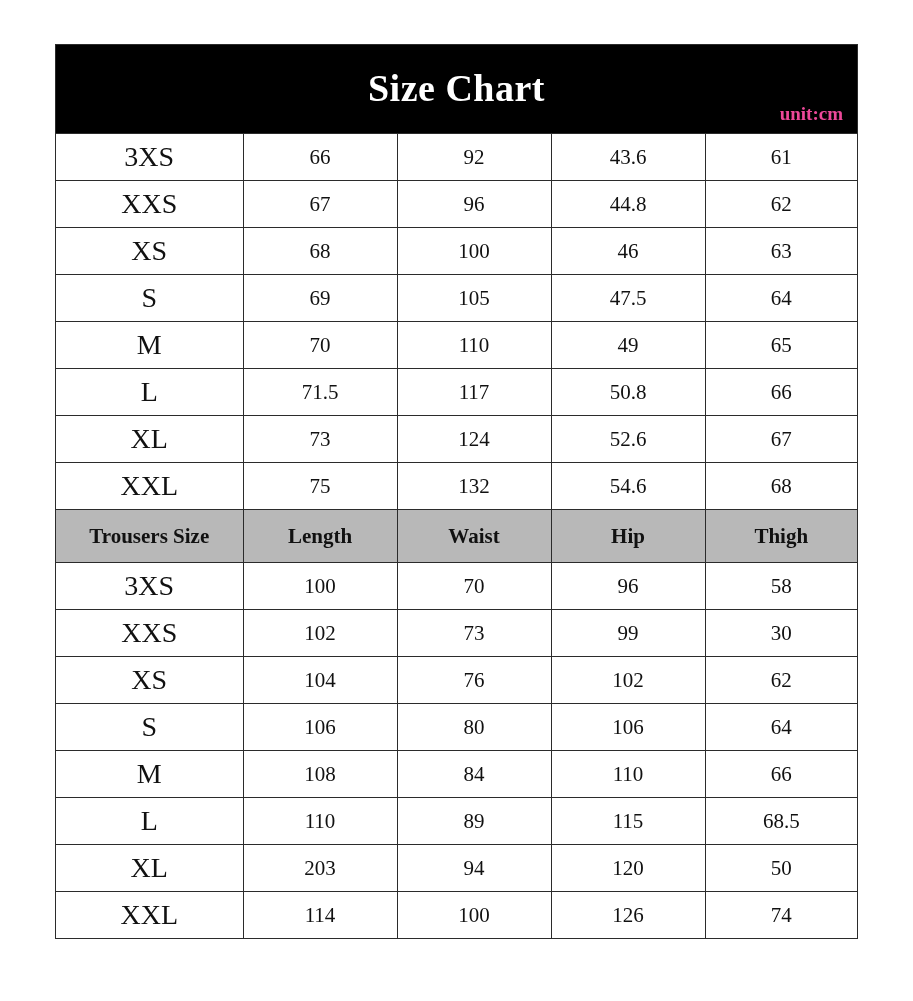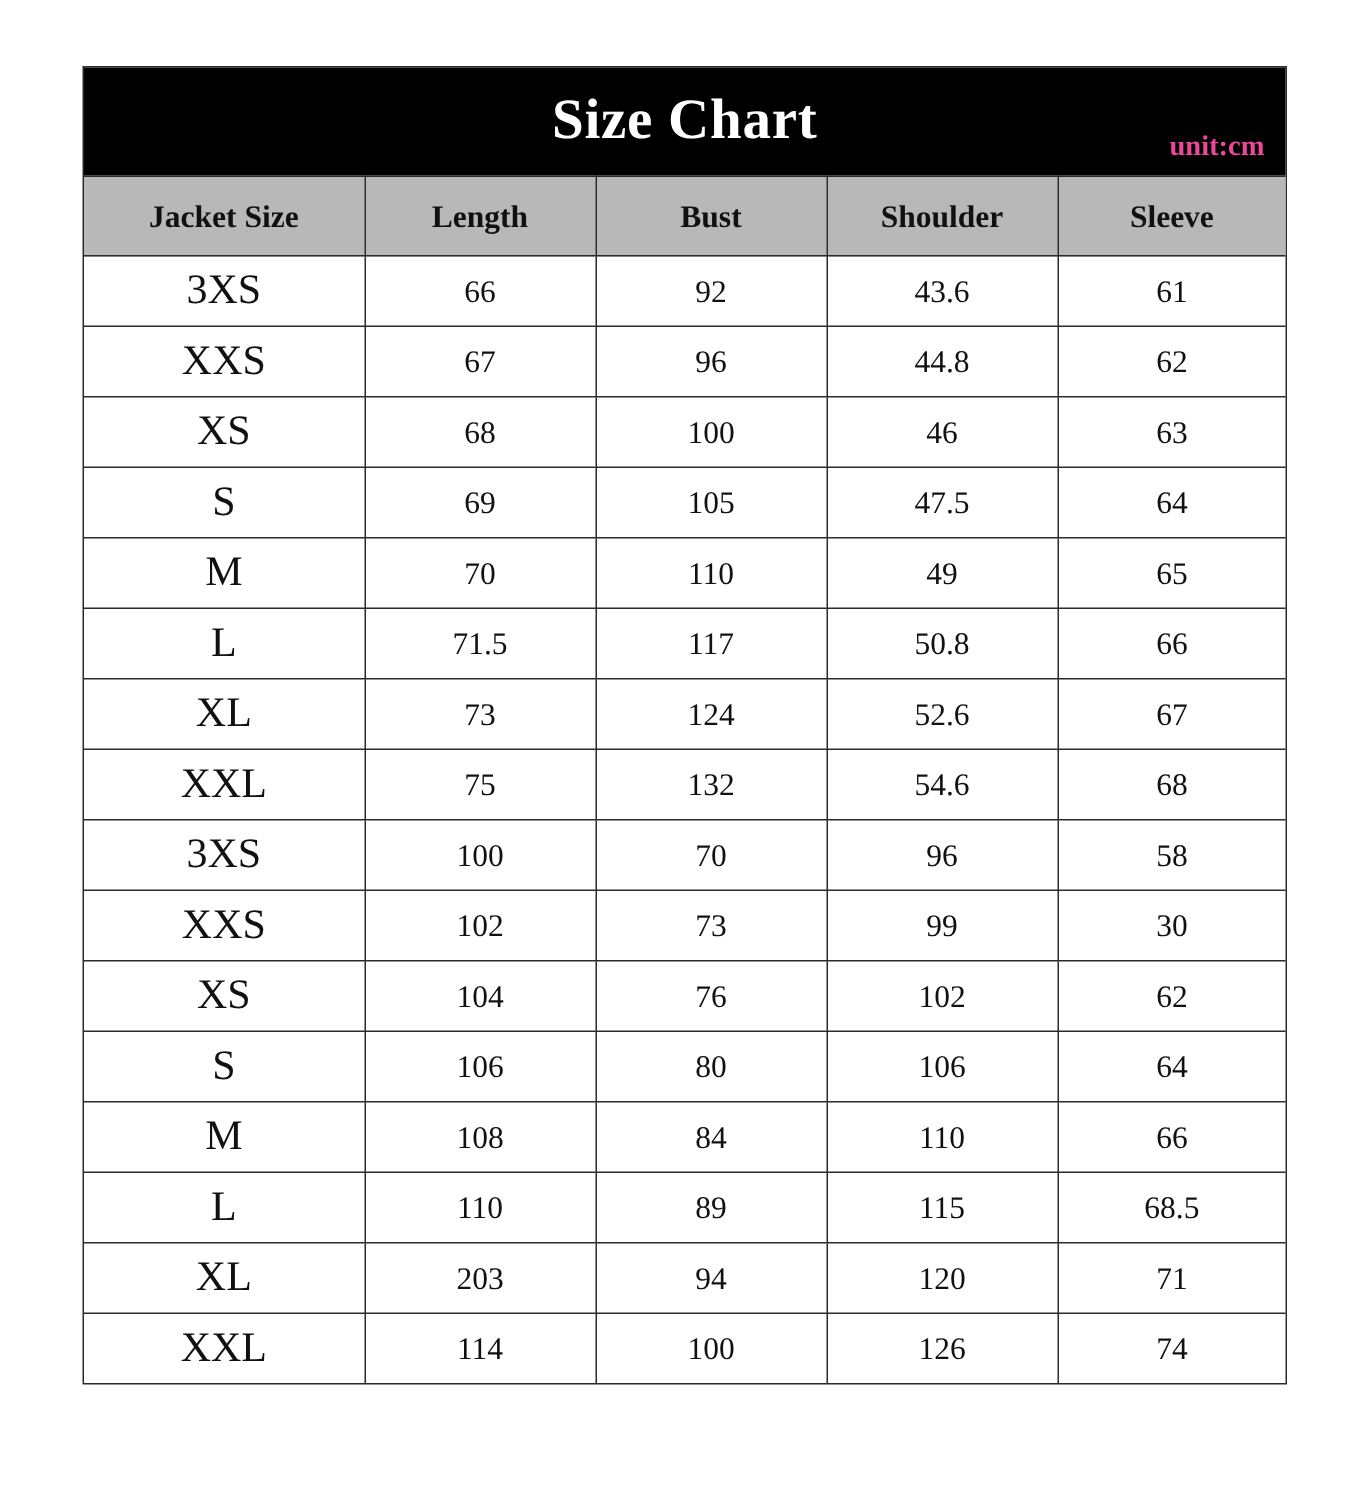--- a/index.html
+++ b/index.html
@@ -24,21 +24,21 @@
     left: 55px;
     top: 44px;
     width: 803px;
     border: 1px solid #2b2b2b;
     box-sizing: border-box;
     background: #ffffff;
   }
   .title-bar {
     position: relative;
     background: #000000;
-    height: 72px;
+    height: 88px;
     display: flex;
     align-items: center;
     justify-content: center;
   }
   .title-text {
     color: #ffffff;
     font-size: 38px;
     font-weight: bold;
     letter-spacing: 0.5px;
     line-height: 1;
@@ -100,27 +100,20 @@
     <table class="size-table">
       <colgroup>
         <col class="c0">
           <col class="c1">
           <col class="c2">
           <col class="c3">
           <col class="c4">
       </colgroup>
       <tbody>
 
-        <tr class="header-row">
-          <th>Jacket Size</th>
-          <th>Length</th>
-          <th>Bust</th>
-          <th>Shoulder</th>
-          <th>Sleeve</th>
-        </tr>
 
         <tr class="data-row">
           <td>3XS</td>
           <td>66</td>
           <td>92</td>
           <td>43.6</td>
           <td>61</td>
         </tr>
         <tr class="data-row">
           <td>XXS</td>
@@ -165,20 +158,27 @@
           <td>67</td>
         </tr>
         <tr class="data-row">
           <td>XXL</td>
           <td>75</td>
           <td>132</td>
           <td>54.6</td>
           <td>68</td>
         </tr>
 
+        <tr class="header-row">
+          <th>Trousers Size</th>
+          <th>Length</th>
+          <th>Waist</th>
+          <th>Hip</th>
+          <th>Thigh</th>
+        </tr>
 
         <tr class="data-row">
           <td>3XS</td>
           <td>100</td>
           <td>70</td>
           <td>96</td>
           <td>58</td>
         </tr>
         <tr class="data-row">
           <td>XXS</td>
@@ -213,21 +213,21 @@
           <td>110</td>
           <td>89</td>
           <td>115</td>
           <td>68.5</td>
         </tr>
         <tr class="data-row">
           <td>XL</td>
           <td>203</td>
           <td>94</td>
           <td>120</td>
-          <td>71</td>
+          <td>50</td>
         </tr>
         <tr class="data-row">
           <td>XXL</td>
           <td>114</td>
           <td>100</td>
           <td>126</td>
           <td>74</td>
         </tr>
       </tbody>
     </table>

